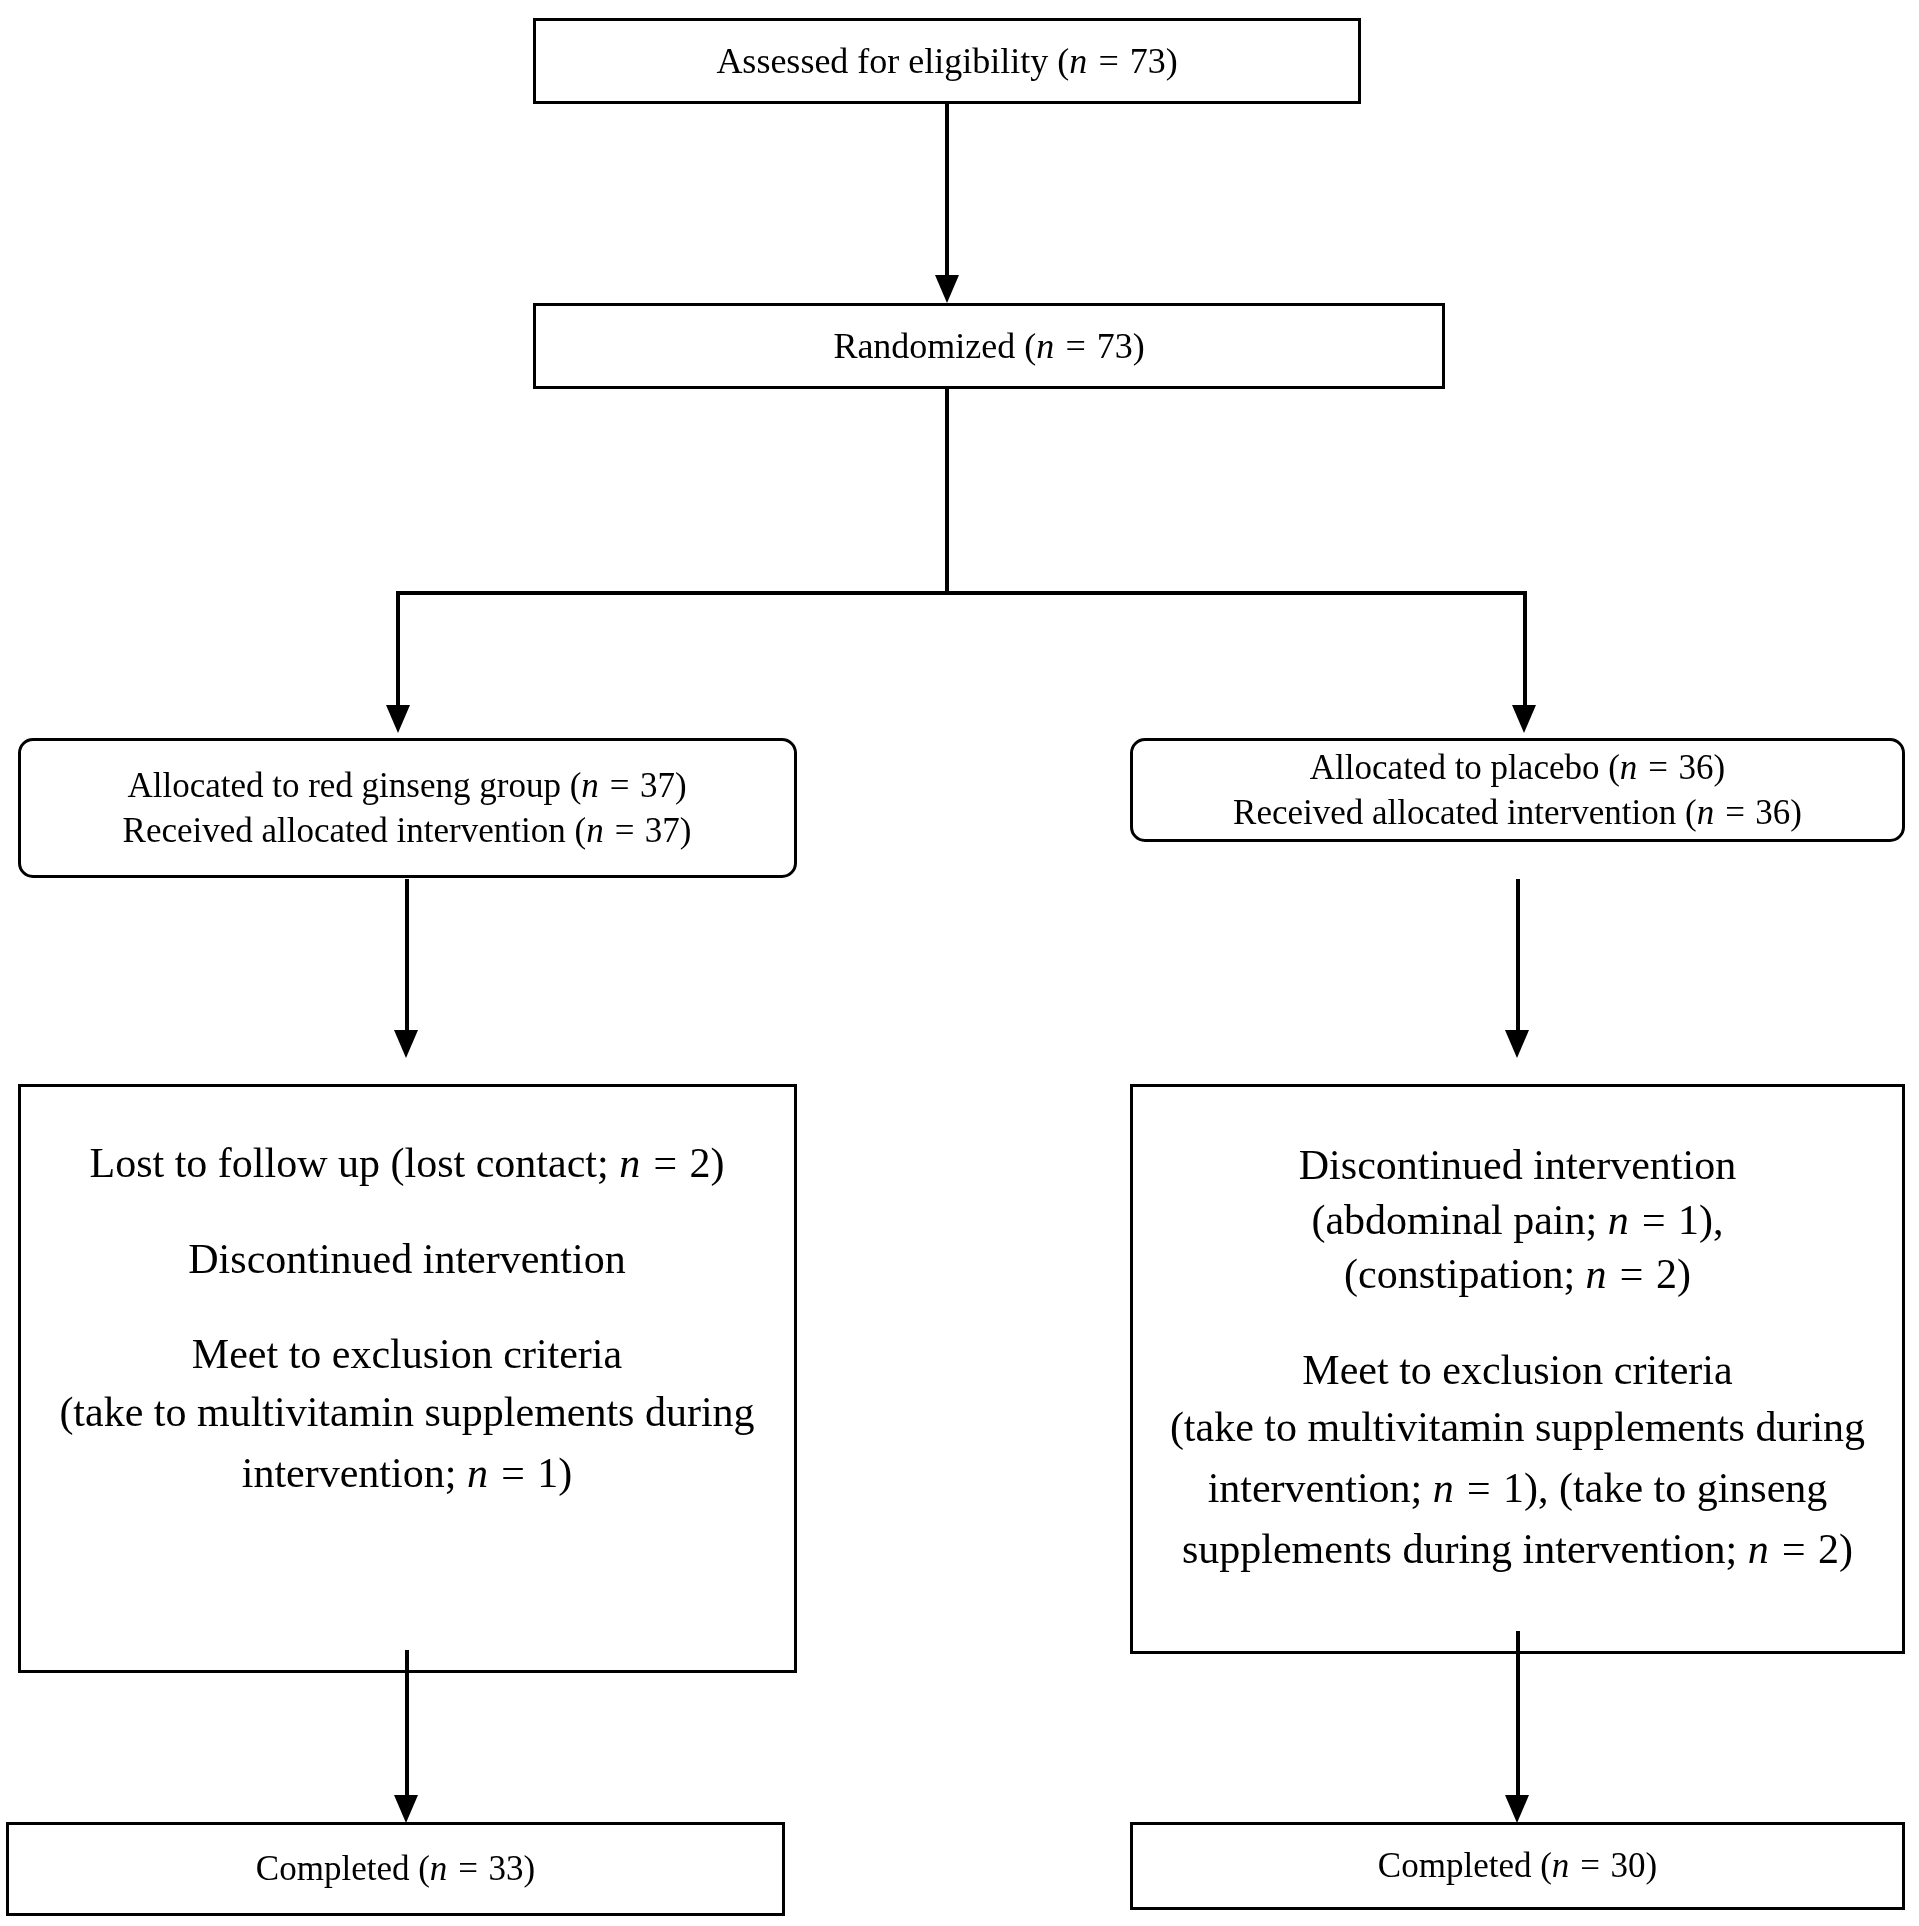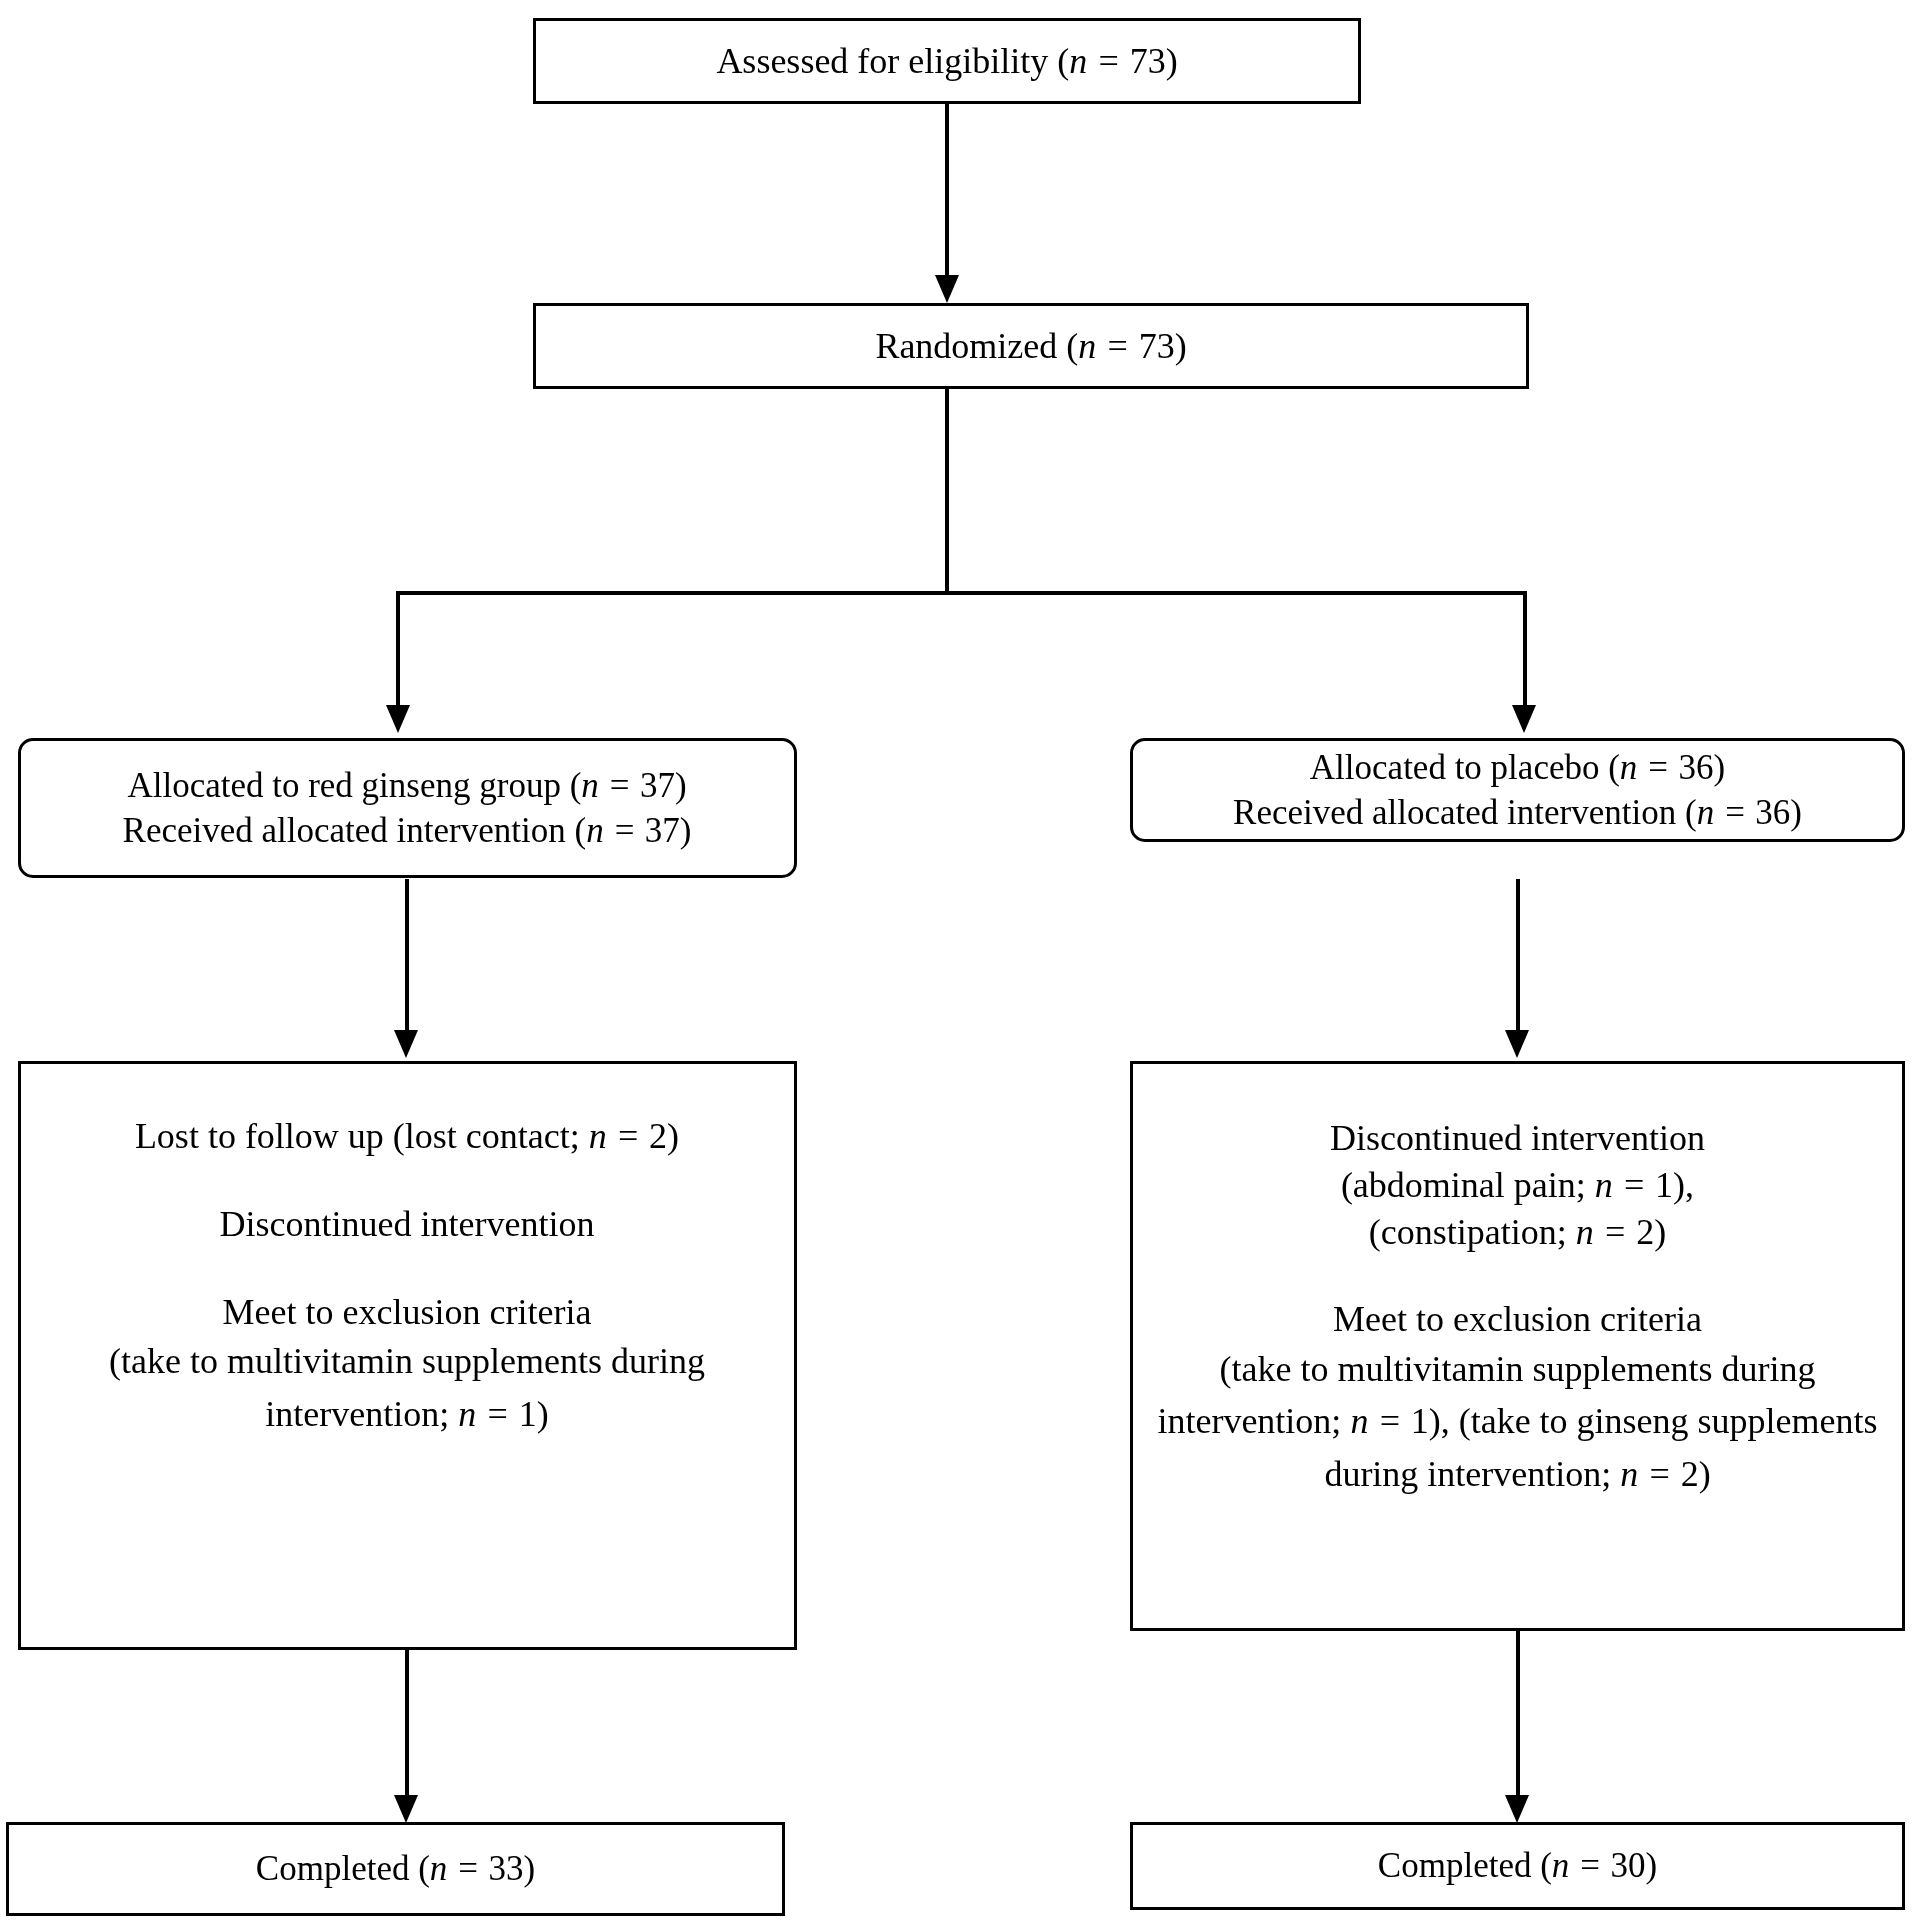--- a/index.html
+++ b/index.html
@@ -41,21 +41,21 @@
   }
   .node .spacer {
     display: block;
     height: 41px;
   }
   .ital { font-style: italic; }
 
   
   .n-top, .n-rand { font-size: 36px; }
   .n-alloc { font-size: 35px; border-radius: 15px; }
-  .n-follow { font-size: 36px; }
+  .n-follow { font-size: 42px; margin-top: 23px; }
   .n-done { font-size: 35px; }
 
   
   .vline {
     position: absolute;
     background: #000000;
     width: 3.5px;
   }
   .hline {
     position: absolute;
@@ -76,21 +76,21 @@
 
 <div id="canvas">
 
   <div class="node n-top" style="left:533px; top:18px; width:828px; height:86px;">
     <span class="line">Assessed for eligibility  (<i class="ital">n =</i> 73)</span>
   </div>
 
   <div class="vline" style="left:945px; top:104px; height:175px;"></div>
   <div class="arrowhead" style="left:935px; top:275px;"></div>
 
-  <div class="node n-rand" style="left:533px; top:303px; width:996px; height:86px;">
+  <div class="node n-rand" style="left:533px; top:303px; width:912px; height:86px;">
     <span class="line">Randomized  (<i class="ital">n =</i> 73)</span>
   </div>
 
   <div class="vline" style="left:945px; top:389px; height:206px;"></div>
   <div class="hline" style="left:396px; top:591px; width:1130px;"></div>
   <div class="vline" style="left:396px; top:591px; height:118px;"></div>
   <div class="arrowhead" style="left:386px; top:705px;"></div>
   <div class="vline" style="left:1523px; top:591px; height:118px;"></div>
   <div class="arrowhead" style="left:1512px; top:705px;"></div>
 

